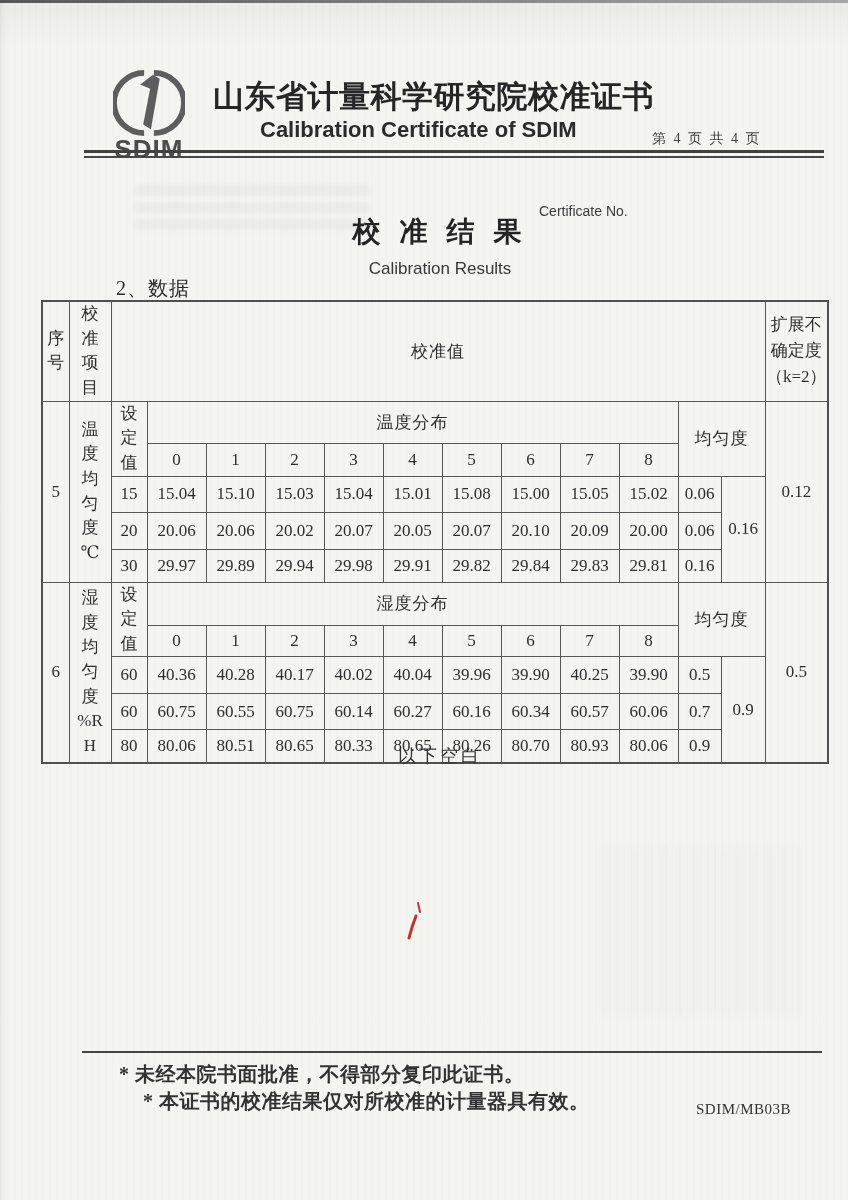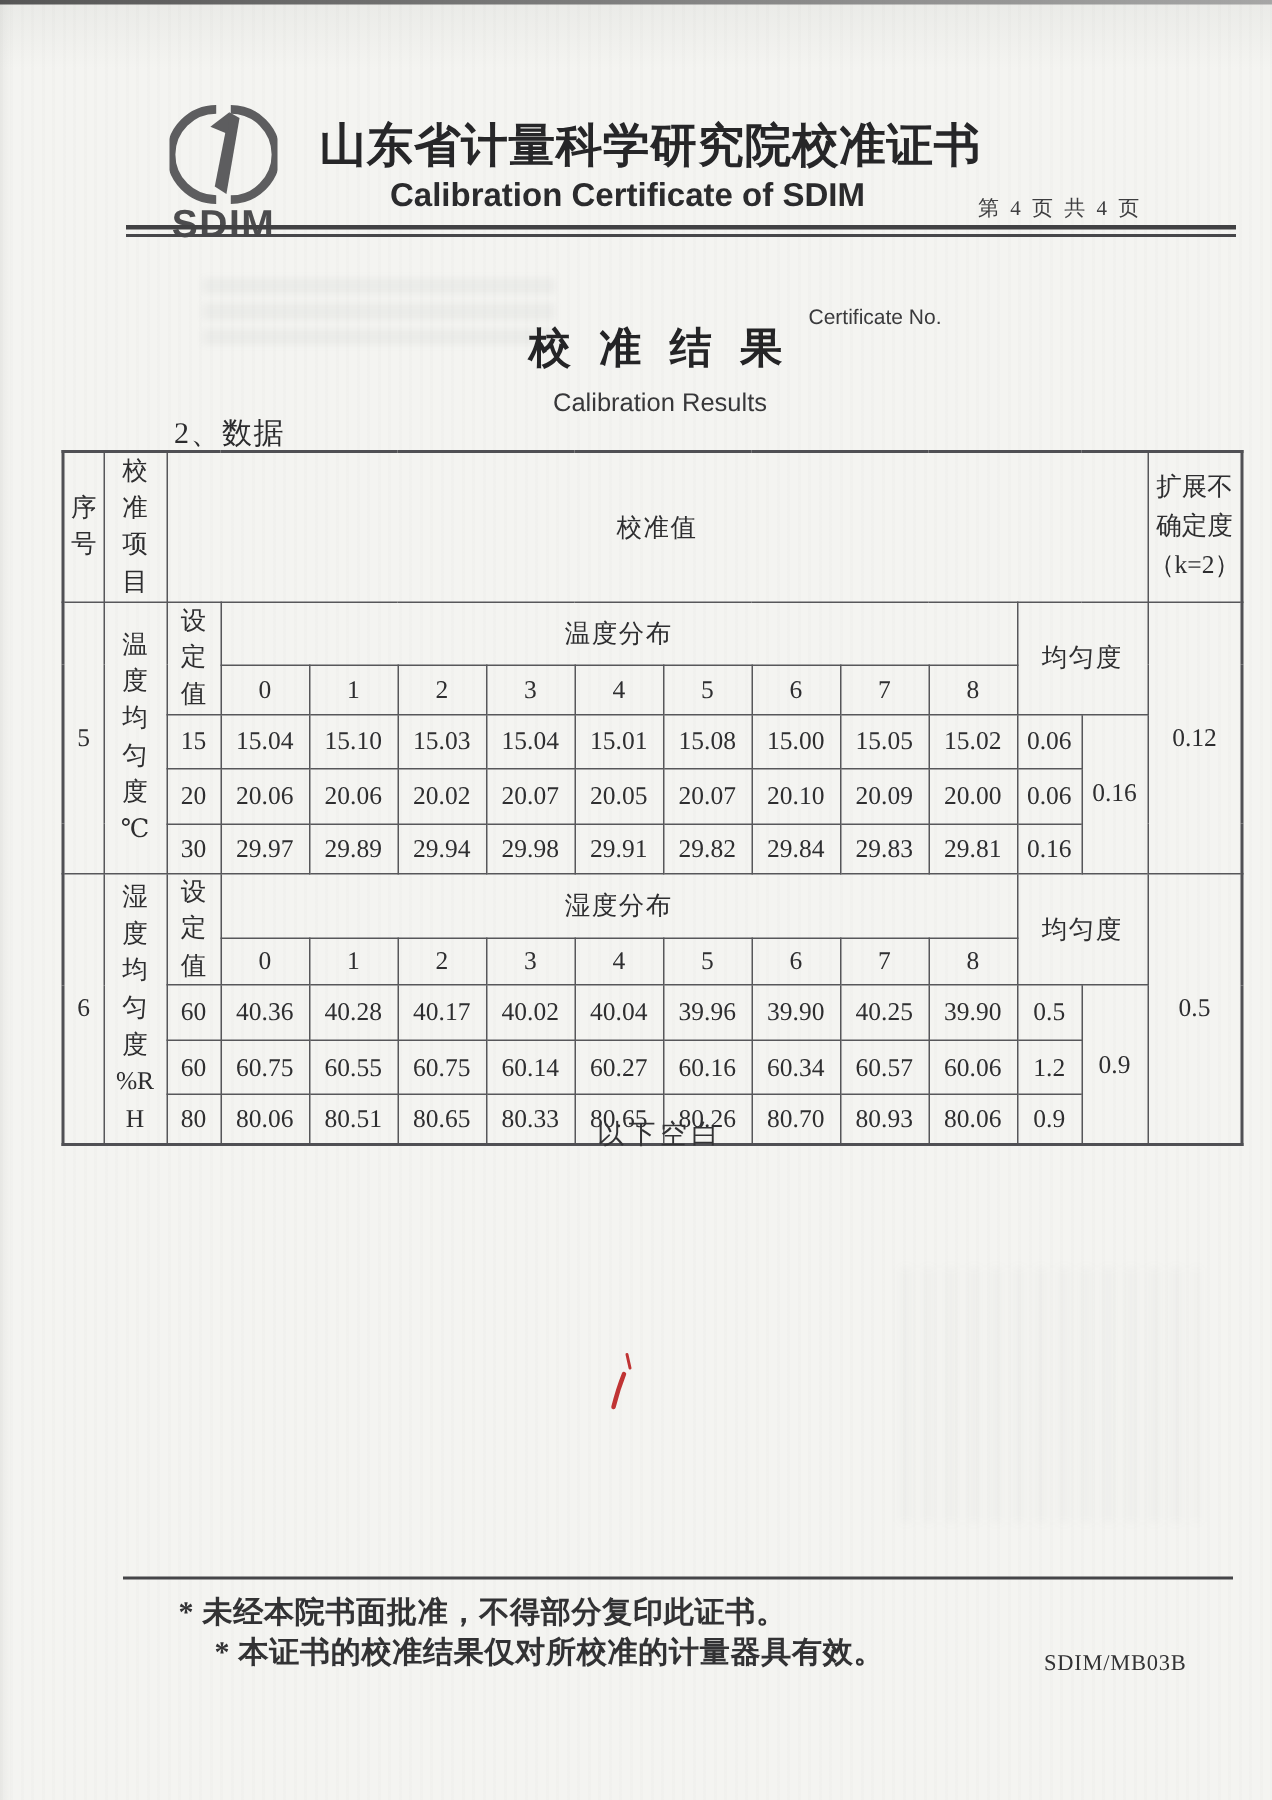--- a/index.html
+++ b/index.html
@@ -242,21 +242,21 @@
       <td>60</td>
       <td>60.75</td>
       <td>60.55</td>
       <td>60.75</td>
       <td>60.14</td>
       <td>60.27</td>
       <td>60.16</td>
       <td>60.34</td>
       <td>60.57</td>
       <td>60.06</td>
-      <td>1.2</td>
+      <td>0.7</td>
     </tr>
     <tr style="height:33px">
       <td>80</td>
       <td>80.06</td>
       <td>80.51</td>
       <td>80.65</td>
       <td>80.33</td>
       <td>80.65</td>
       <td>80.26</td>
       <td>80.70</td>

